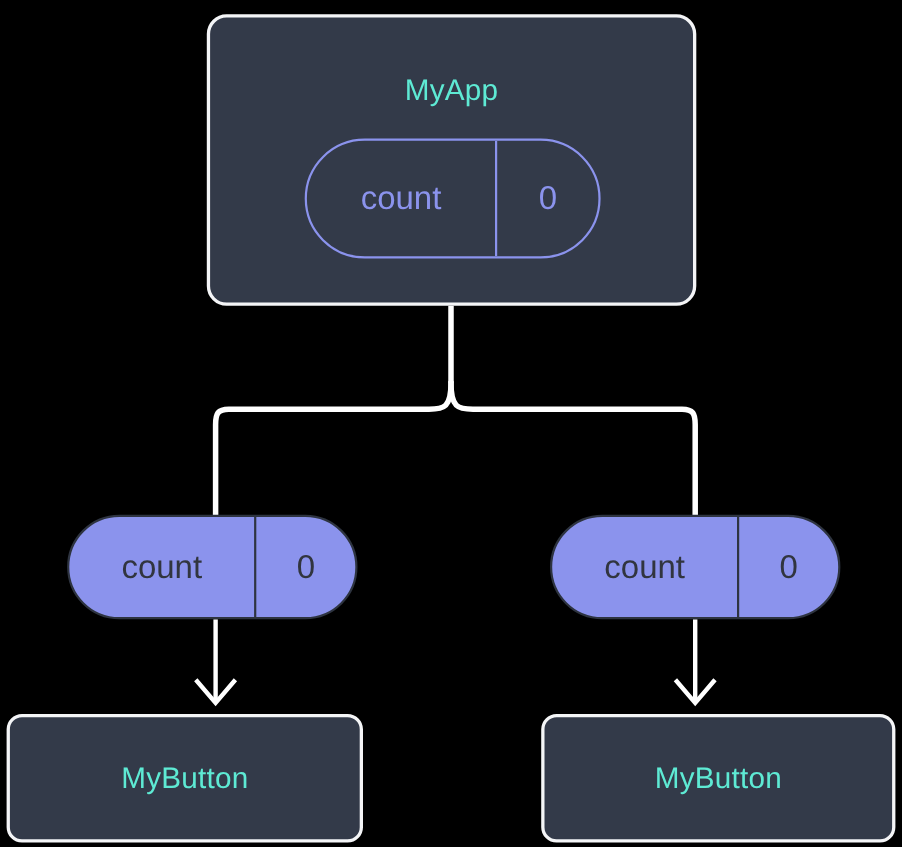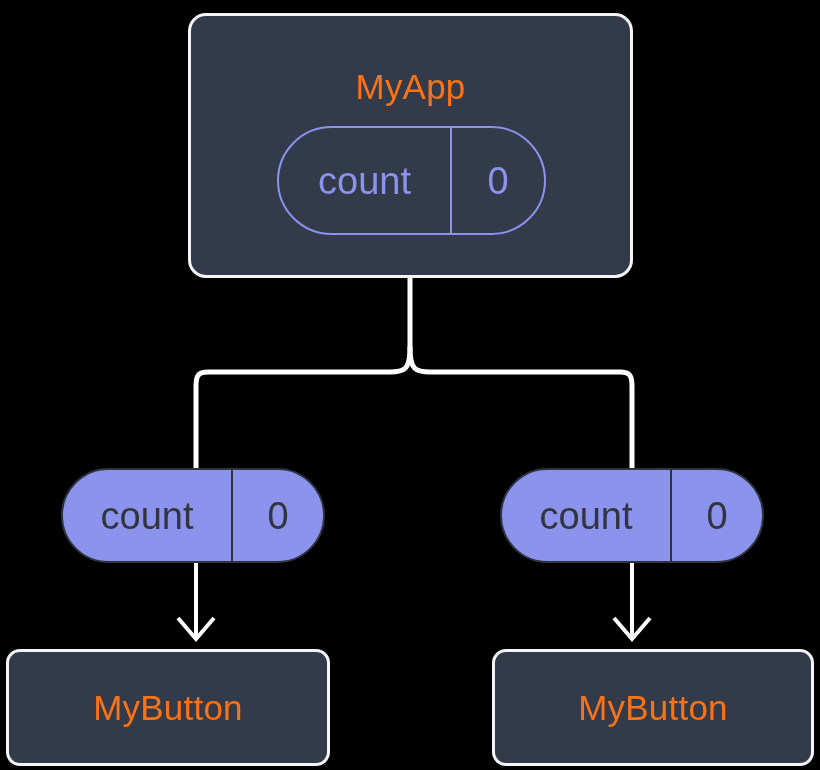--- a/index.html
+++ b/index.html
@@ -37,22 +37,22 @@
     position: absolute;
     box-sizing: border-box;
     background: #333a49;
     border: 3px solid #f4f5f7;
     border-radius: 14px;
     display: flex;
     flex-direction: column;
     align-items: center;
   }
   .card-title {
-    color: #f97316;
-    font-size: 35px;
+    color: #5eead4;
+    font-size: 27px;
     line-height: 1;
     white-space: nowrap;
     letter-spacing: 0.2px;
   }
 
   #card-myapp {
     left: 188px;
     top: 13px;
     width: 445px;
     height: 265px;
@@ -83,21 +83,21 @@
     box-sizing: border-box;
     display: flex;
     align-items: stretch;
     border-radius: 999px;
     overflow: hidden;
   }
   .pill-key, .pill-val {
     display: flex;
     align-items: center;
     justify-content: center;
-    font-size: 38px;
+    font-size: 30px;
     line-height: 1;
     white-space: nowrap;
   }
 
   .pill-outline {
     border: 2px solid #8b93ed;
     background: transparent;
   }
   .pill-outline .pill-key,
   .pill-outline .pill-val {

